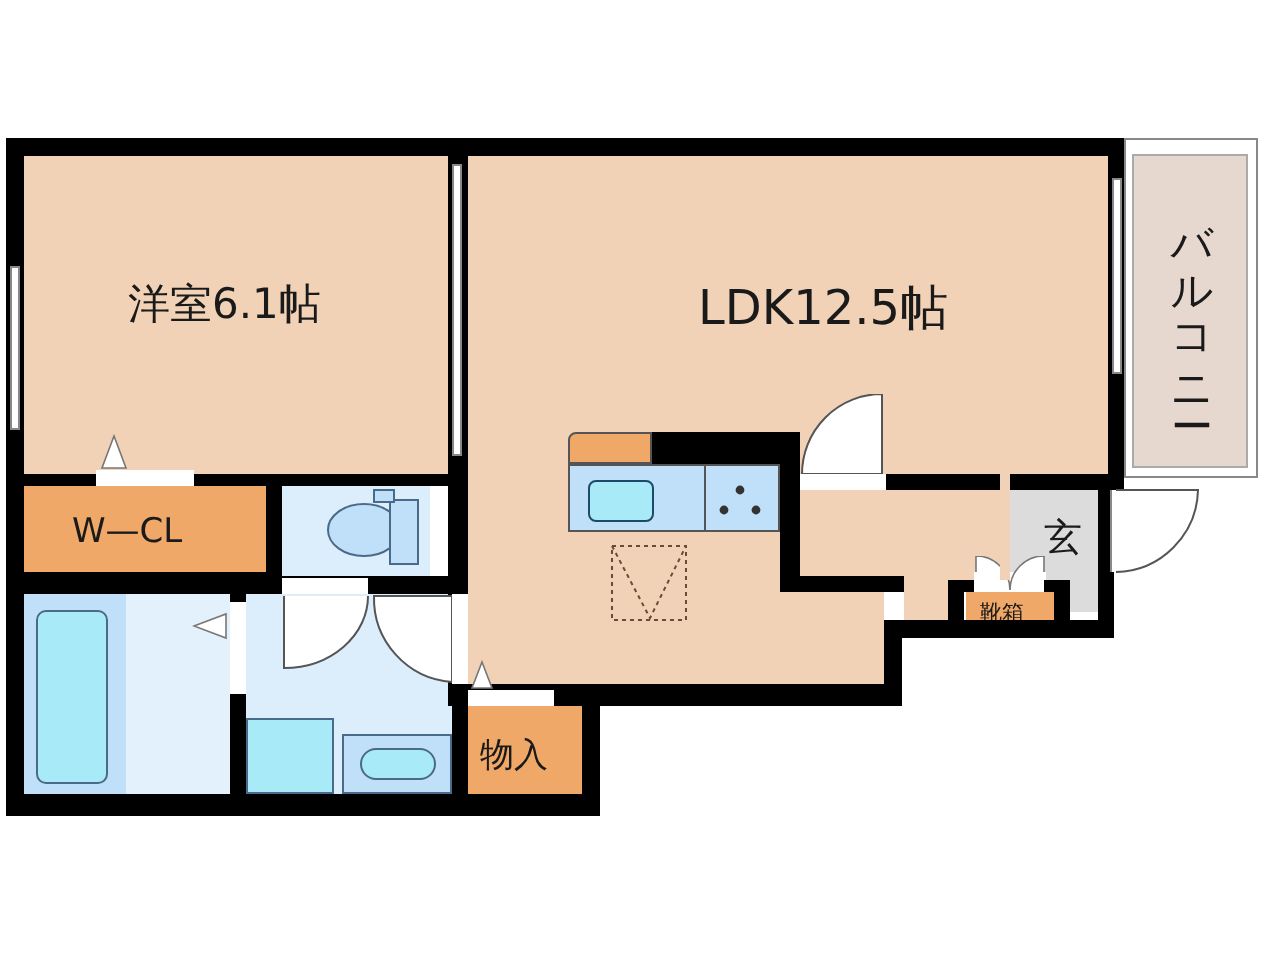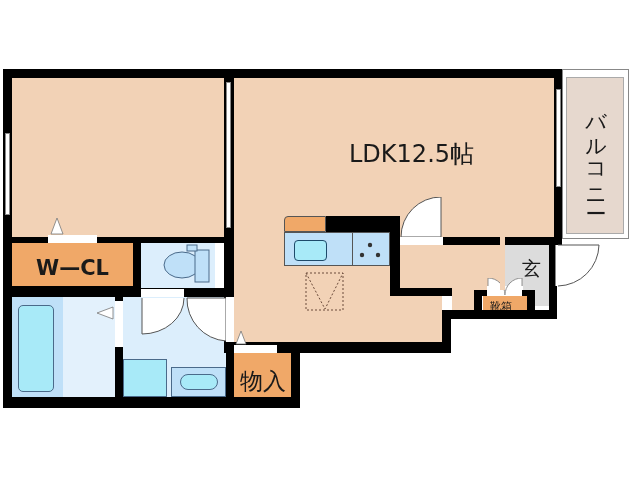--- a/index.html
+++ b/index.html
@@ -9,20 +9,21 @@
   .room{position:absolute;}
   .label{position:absolute;color:#1a1a1a;white-space:nowrap;}
   .win{position:absolute;background:#fff;box-sizing:border-box;border:1px solid #888;}
 </style>
 </head>
 <body>
 
 <div class="abs" style="left:0;top:0;width:640px;height:480px;">
 
   <div class="room" style="left:12px;top:78px;width:212px;height:159px;background:#f2d2b6;"></div>
+  <span class="label" style="left:64px;top:138px;font-size:21px;">洋室6.1帖</span>
 
   <div class="room" style="left:234px;top:78px;width:320px;height:159px;background:#f2d2b6;"></div>
   <div class="room" style="left:234px;top:237px;width:158px;height:105px;background:#f2d2b6;"></div>
   <div class="room" style="left:392px;top:294px;width:50px;height:48px;background:#f2d2b6;"></div>
   <span class="label" style="left:349px;top:138px;font-size:24px;">LDK12.5帖</span>
 
   <div class="room" style="left:400px;top:244px;width:104px;height:46px;background:#f2d2b6;"></div>
   <div class="room" style="left:452px;top:290px;width:22px;height:20px;background:#f2d2b6;"></div>
 
   <div class="room" style="left:505px;top:244px;width:44px;height:62px;background:#dcdcdc;"></div>
@@ -35,40 +36,40 @@
     <rect x="0" y="8" width="36" height="10" fill="#fff"></rect>
     <path d="M1 8 L1 0 A17 17 0 0 1 18 17" fill="#fff" stroke="#777" stroke-width="0.8"></path>
     <path d="M35 8 L35 0 A17 17 0 0 0 18 17" fill="#fff" stroke="#777" stroke-width="0.8"></path>
   </svg>
 
   <div class="abs" style="left:562px;top:69px;width:67px;height:170px;box-sizing:border-box;border:1px solid #888;background:#fff;"></div>
   <div class="room" style="left:566px;top:77px;width:58px;height:157px;background:#e6d8ce;border:1px solid #aaa;box-sizing:border-box;"></div>
   <span class="label" style="left:582px;top:98px;font-size:21px;writing-mode:vertical-rl;letter-spacing:2px;">バルコニー</span>
 
   <div class="room" style="left:12px;top:243px;width:121px;height:43px;background:#f0a868;"></div>
-  <span class="label" style="left:36px;top:256px;font-size:21px;font-weight:bold;">W—CL</span>
+  <span class="label" style="left:36px;top:256px;font-size:17px;">W—CL</span>
 
   <div class="room" style="left:141px;top:243px;width:74px;height:45px;background:#dceefc;"></div>
   <svg class="abs" style="left:160px;top:244px;" width="56" height="40" viewBox="0 0 56 40">
     <ellipse cx="22" cy="21" rx="18" ry="13" fill="#bfe0f8" stroke="#4a6a8a" stroke-width="1"></ellipse>
     <rect x="35" y="6" width="14" height="32" fill="#bfe0f8" stroke="#4a6a8a" stroke-width="1"></rect>
     <rect x="27" y="1" width="10" height="6" fill="#bfe0f8" stroke="#4a6a8a" stroke-width="1"></rect>
   </svg>
 
   <div class="room" style="left:12px;top:297px;width:51px;height:100px;background:#bfe0f8;"></div>
   <div class="abs" style="left:18px;top:305px;width:36px;height:87px;background:#a8eaf8;border:1px solid #4a6a8a;border-radius:5px;box-sizing:border-box;"></div>
   <div class="room" style="left:63px;top:297px;width:52px;height:100px;background:#e3f1fc;"></div>
 
   <div class="room" style="left:123px;top:297px;width:103px;height:100px;background:#dceefc;"></div>
   <div class="abs" style="left:123px;top:359px;width:44px;height:38px;background:#a8eaf8;border:1px solid #4a6a8a;box-sizing:border-box;"></div>
   <div class="abs" style="left:171px;top:367px;width:55px;height:30px;background:#bfe0f8;border:1px solid #4a6a8a;box-sizing:border-box;"></div>
   <div class="abs" style="left:180px;top:374px;width:38px;height:16px;background:#a8eaf8;border:1px solid #4a6a8a;border-radius:8px;box-sizing:border-box;"></div>
 
   <div class="room" style="left:234px;top:353px;width:57px;height:46px;background:#f0a868;"></div>
-  <span class="label" style="left:240px;top:366px;font-size:23px;">物入</span>
+  <span class="label" style="left:240px;top:366px;font-size:17px;">物入</span>
 
   <div class="abs" style="left:284px;top:216px;width:42px;height:16px;background:#f0a868;border:1px solid #555;border-radius:4px 0 0 0;box-sizing:border-box;"></div>
   <div class="abs" style="left:284px;top:232px;width:106px;height:34px;background:#bfe0f8;border:1px solid #555;box-sizing:border-box;"></div>
   <div class="abs" style="left:294px;top:240px;width:33px;height:21px;background:#a8eaf8;border:1px solid #1e4a6a;border-radius:4px;box-sizing:border-box;"></div>
   <div class="abs" style="left:352px;top:232px;width:1px;height:34px;background:#555;"></div>
   <svg class="abs" style="left:358px;top:240px;" width="30" height="22" viewBox="0 0 30 22">
     <circle cx="12" cy="5" r="2.2" fill="#333"></circle>
     <circle cx="4" cy="15" r="2.2" fill="#333"></circle>
     <circle cx="20" cy="15" r="2.2" fill="#333"></circle>
   </svg>

